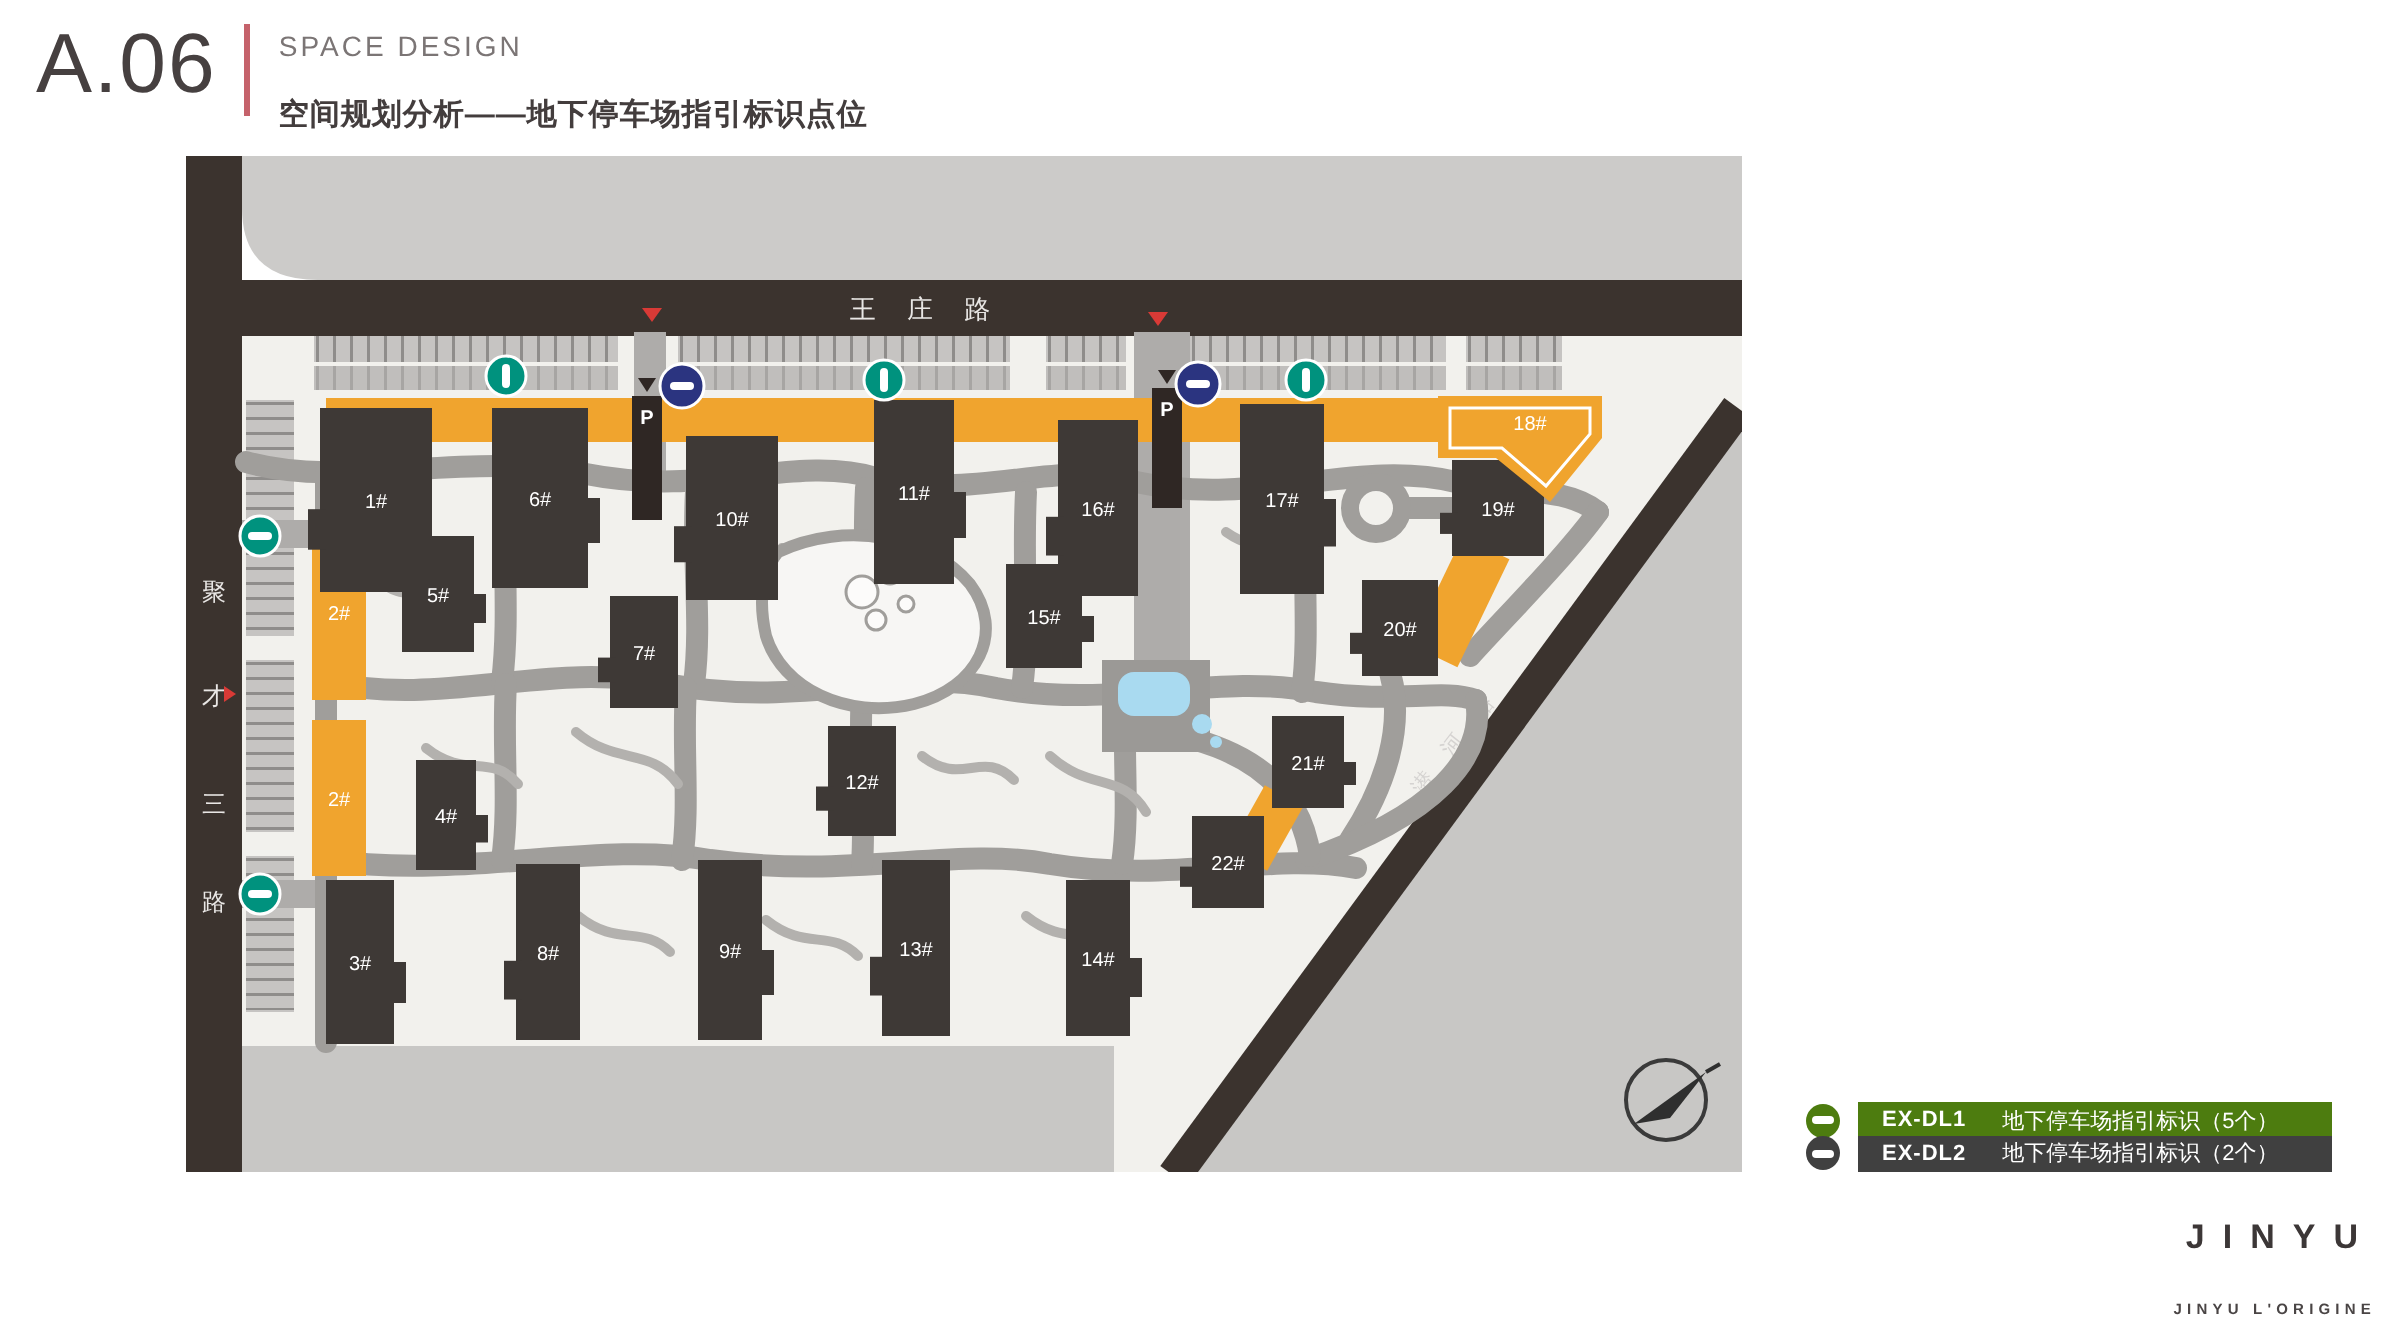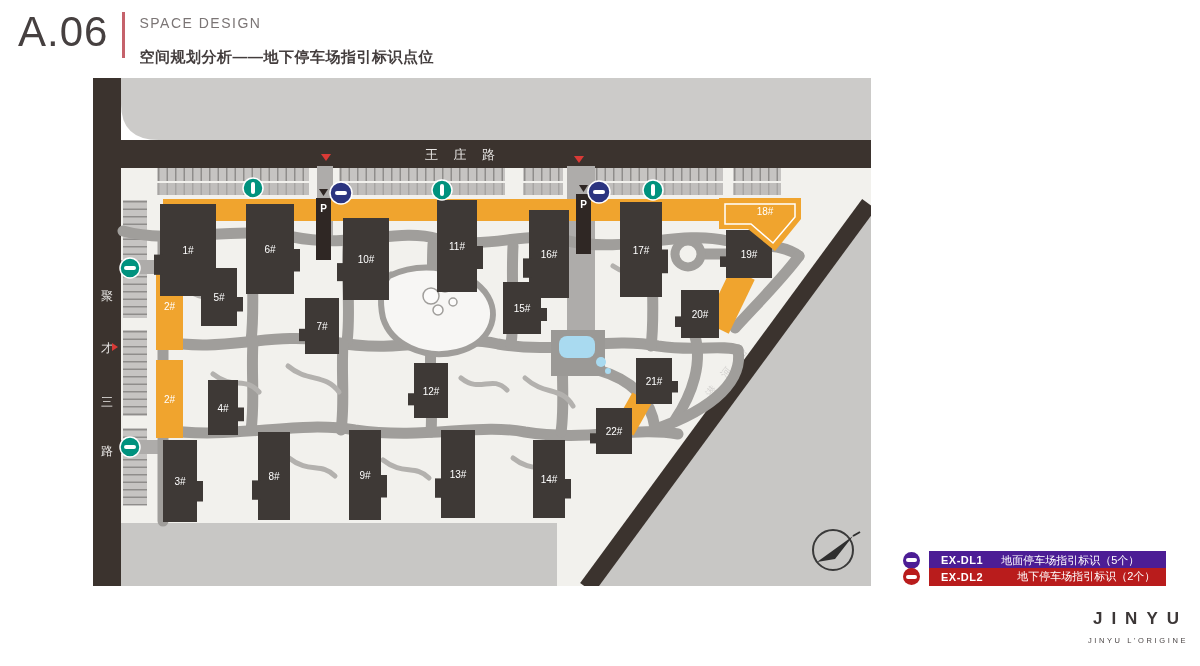--- a/index.html
+++ b/index.html
@@ -19,27 +19,27 @@
   svg text{font-family:"Liberation Sans", sans-serif;}
 
   
   .legend{position:absolute;left:903px;top:539px;}
   .legend-row{display:flex;align-items:center;height:19px;margin-bottom:9px;}
   .sign-circle{width:17px;height:17px;border-radius:50%;position:relative;flex:0 0 17px;margin-right:9px;}
   .sign-circle .bar{position:absolute;left:3px;right:3px;top:6.5px;height:4px;background:#fff;border-radius:2px;}
   .legend-bar{height:18px;display:flex;align-items:center;color:#fff;font-size:11px;
     padding:0 10px 0 12px;min-width:215px;}
   .legend-bar b{font-weight:700;letter-spacing:0.5px;margin-right:18px;font-size:11px;}
-  .teal{background:#4c1d95;margin-top:23px;}
-  .navy{background:#b91c1c;gap:16px;}
+  .teal{background:#4d7c0f;margin-top:23px;}
+  .navy{background:#404040;}
 
   
   .logo{position:absolute;left:1058px;top:609px;width:130px;text-align:right;}
   .logo-word{font-size:17px;font-weight:700;color:#3c3737;letter-spacing:9px;margin-left:9px;}
-  .logo-sub{font-size:7.5px;font-weight:400;color:#4a4545;letter-spacing:2.6px;margin-top:7px;margin-left:2px;white-space:nowrap;}
+  .logo-sub{font-size:7.5px;font-weight:700;color:#4a4545;letter-spacing:2.6px;margin-top:21px;margin-left:2px;white-space:nowrap;}
 </style>
 </head>
 <body>
 
 <div class="slide">
 
   <div class="header">
     <div class="hdr-code">A.06</div>
     <div class="hdr-divider"></div>
     <div class="hdr-titles">
@@ -230,21 +230,21 @@
       </svg>
   </div>
 
   <div class="legend">
     <div class="legend-row">
       <span class="sign-circle teal">
           <span class="bar"></span>
         </span>
       <span class="legend-bar teal">
         <b>EX-DL1</b>
-        <span>地面停车场指引标识（5个）</span>
+        <span>地下停车场指引标识（5个）</span>
       </span>
     </div>
     <div class="legend-row">
       <span class="sign-circle navy">
           <span class="bar"></span>
         </span>
       <span class="legend-bar navy">
         <b>EX-DL2</b>
         <span>地下停车场指引标识（2个）</span>
       </span>

